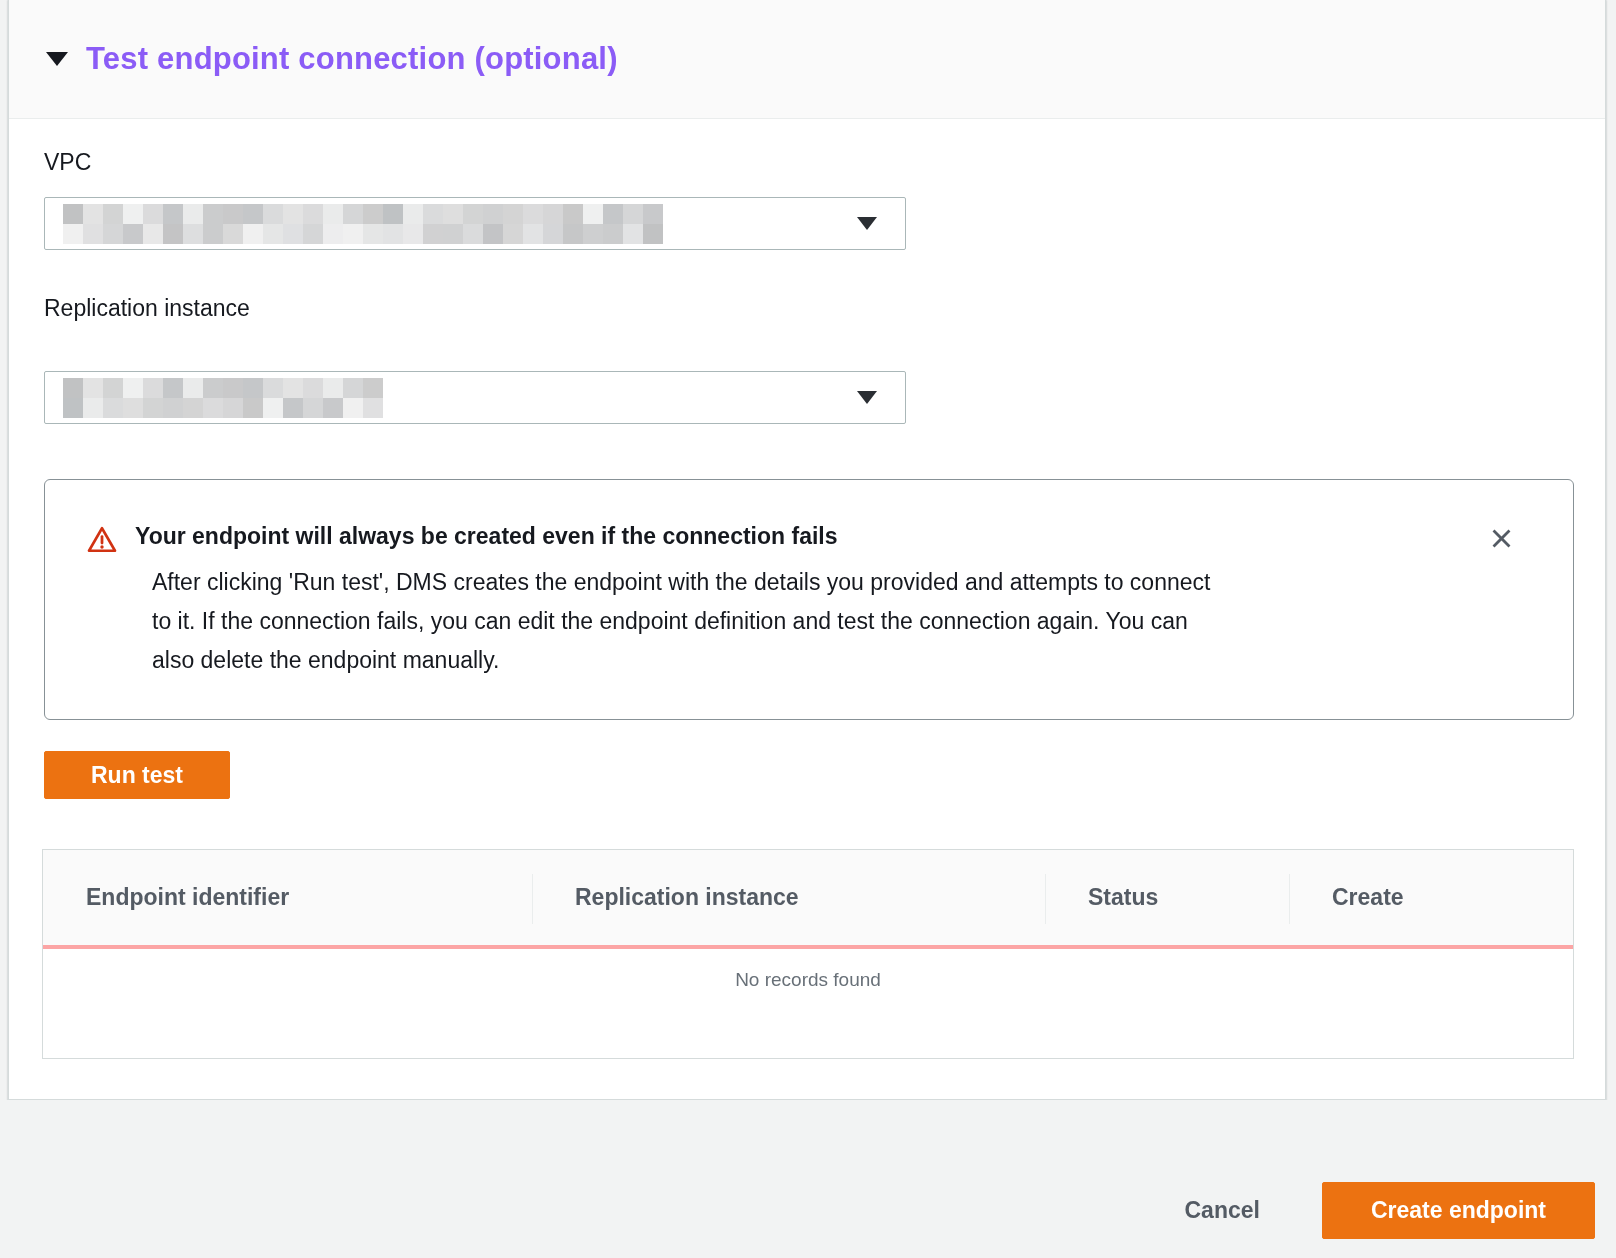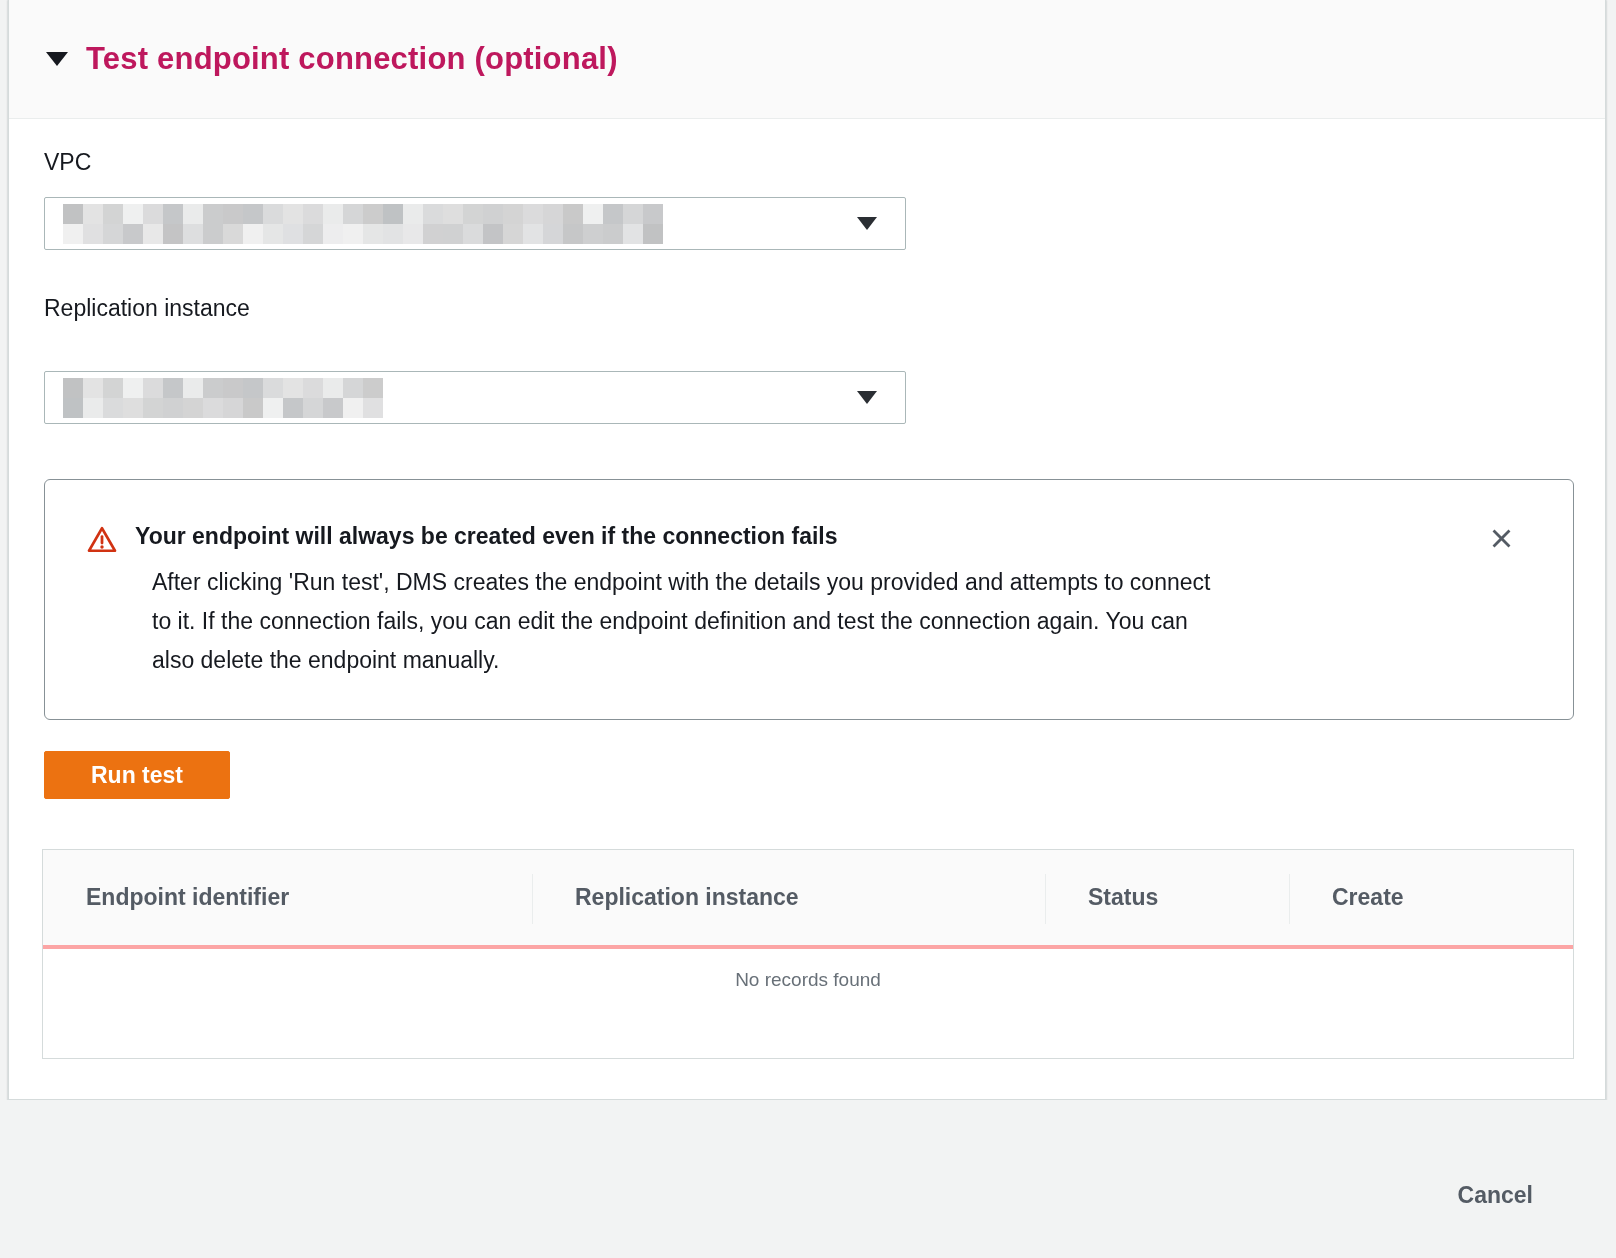--- a/index.html
+++ b/index.html
@@ -28,21 +28,21 @@
     cursor: pointer;
   }
   .caret-down {
     width: 0; height: 0;
     border-left: 11px solid transparent;
     border-right: 11px solid transparent;
     border-top: 14px solid #16191f;
   }
   .card-title {
     margin-left: 18px;
-    font-size: 31px; font-weight: 700; color: #be185d;
+    font-size: 31px; font-weight: 700; color: #8b5cf6;
     letter-spacing: 0.2px;
   }
 
   
   .field-label {
     position: absolute; left: 35px;
     font-size: 23px; color: #16191f;
   }
   .field-desc {
     position: absolute; left: 35px;
@@ -307,15 +307,16 @@
         <div class="th th-4">Create</div>
       </div>
       <div class="table-empty">No records found</div>
     </div>
 
   </section>
 
   <div class="footer"></div>
   <div class="footer-actions">
     <button class="btn-cancel">Cancel</button>
+    <button class="btn-primary btn-create">Create endpoint</button>
   </div>
 
 </div>
 
 </body></html>

